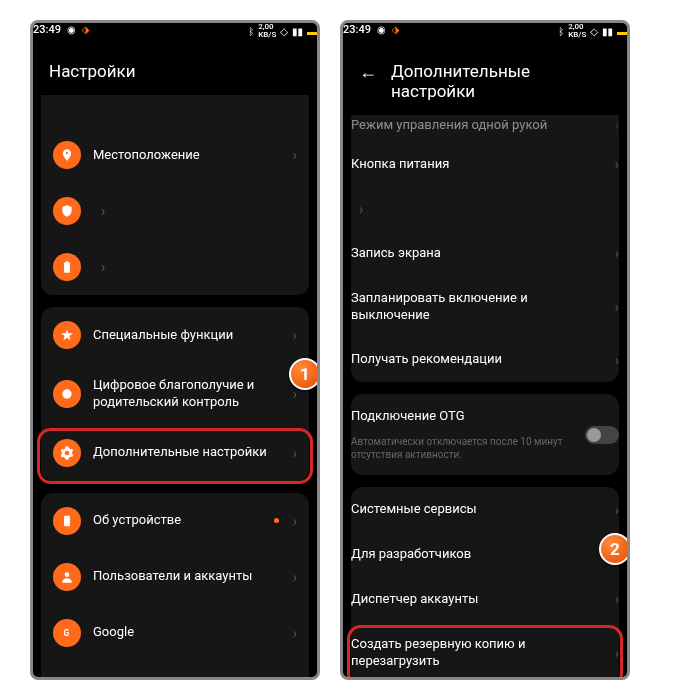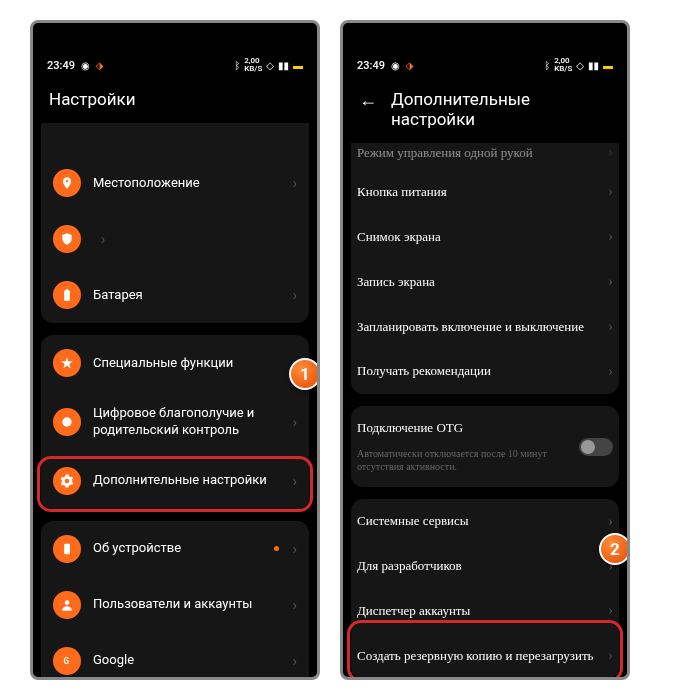--- a/index.html
+++ b/index.html
@@ -16,26 +16,25 @@
       background: #000;
       border-radius: 8px;
       border: 3px solid #888;
       position: relative;
       overflow: hidden;
     }
     .status-bar {
       height: 28px;
       display: flex;
       justify-content: space-between;
-      align-items: center;
-      padding: 0 14px;
+      align-items: flex-start;
+      padding: 0 0;
       color: #fff;
       font-size: 11px;
       font-weight: 500;
-      margin-top: 28px;
     }
     .status-left { display: flex; align-items: center; gap: 6px; }
     .status-right { display: flex; align-items: center; gap: 4px; }
     .status-icon { font-size: 10px; }
     .header {
       padding: 10px 16px 14px;
       color: #fff;
       font-size: 17px;
       font-weight: 400;
       display: flex;
@@ -52,21 +51,21 @@
       background: #161616;
       border-radius: 12px;
       margin-bottom: 12px;
     }
     .item {
       display: flex;
       align-items: center;
       padding: 14px 12px;
       position: relative;
     }
-    .item.no-icon { padding: 14px 6px; font-family: Liberation Serif, serif; }
+    .item.no-icon { padding: 14px 0; }
     .item-tall { padding: 16px 14px; }
     .icon-wrap {
       width: 28px;
       height: 28px;
       border-radius: 50%;
       background: #ff6b1a;
       display: flex;
       align-items: center;
       justify-content: center;
       margin-right: 12px;
@@ -186,21 +185,20 @@
             </svg>
           </div>
         <span class="chevron">›</span>
       </div>
       <div class="item">
         <div class="icon-wrap">
             <svg viewBox="0 0 24 24">
               <path d="M15 4h-1V2h-4v2H9a2 2 0 00-2 2v14a2 2 0 002 2h6a2 2 0 002-2V6a2 2 0 00-2-2z"></path>
             </svg>
           </div>
-        <span class="item-label">Батарея</span>
         <span class="chevron">›</span>
       </div>
     </div>
 
     <div class="section" style="position:relative">
       <div class="item">
         <div class="icon-wrap">
             <svg viewBox="0 0 24 24">
               <path d="M12 2l2.4 7h7.6l-6 4.5 2.3 7.5L12 16.5 5.7 21l2.3-7.5-6-4.5h7.6z"></path>
             </svg>
@@ -292,21 +290,20 @@
     <div class="section" style="border-top-left-radius:0;border-top-right-radius:0">
       <div class="item no-icon" style="padding-top:2px;padding-bottom:8px;opacity:.5">
         <span class="item-label" style="overflow:hidden;white-space:nowrap;text-overflow:clip">Режим управления одной рукой</span>
         <span class="chevron">›</span>
       </div>
       <div class="item no-icon">
         <span class="item-label">Кнопка питания</span>
         <span class="chevron">›</span>
       </div>
       <div class="item no-icon">
-        <span class="item-label">Снимок экрана</span>
         <span class="chevron">›</span>
       </div>
       <div class="item no-icon">
         <span class="item-label">Запись экрана</span>
         <span class="chevron">›</span>
       </div>
       <div class="item no-icon">
         <span class="item-label">Запланировать включение и выключение</span>
         <span class="chevron">›</span>
       </div>

